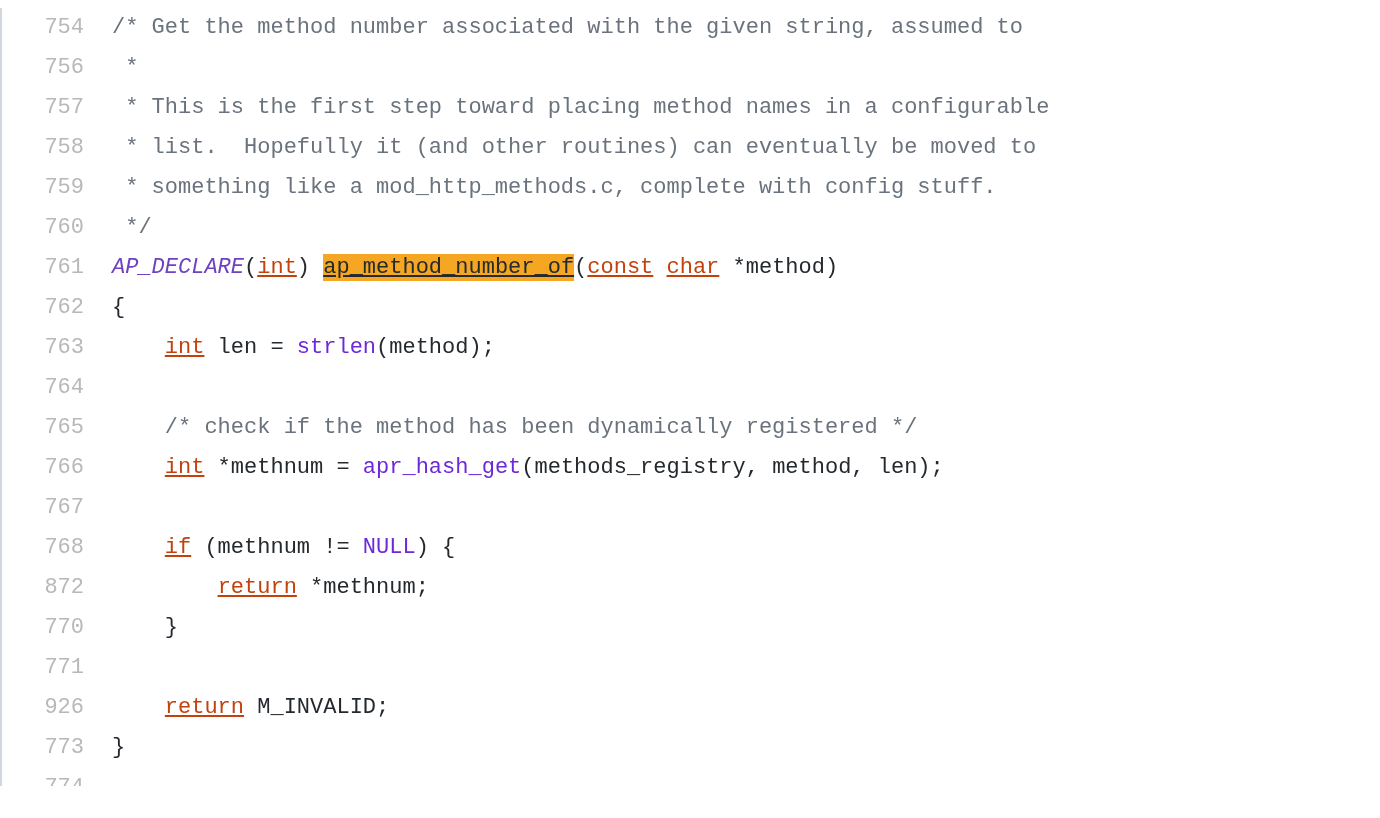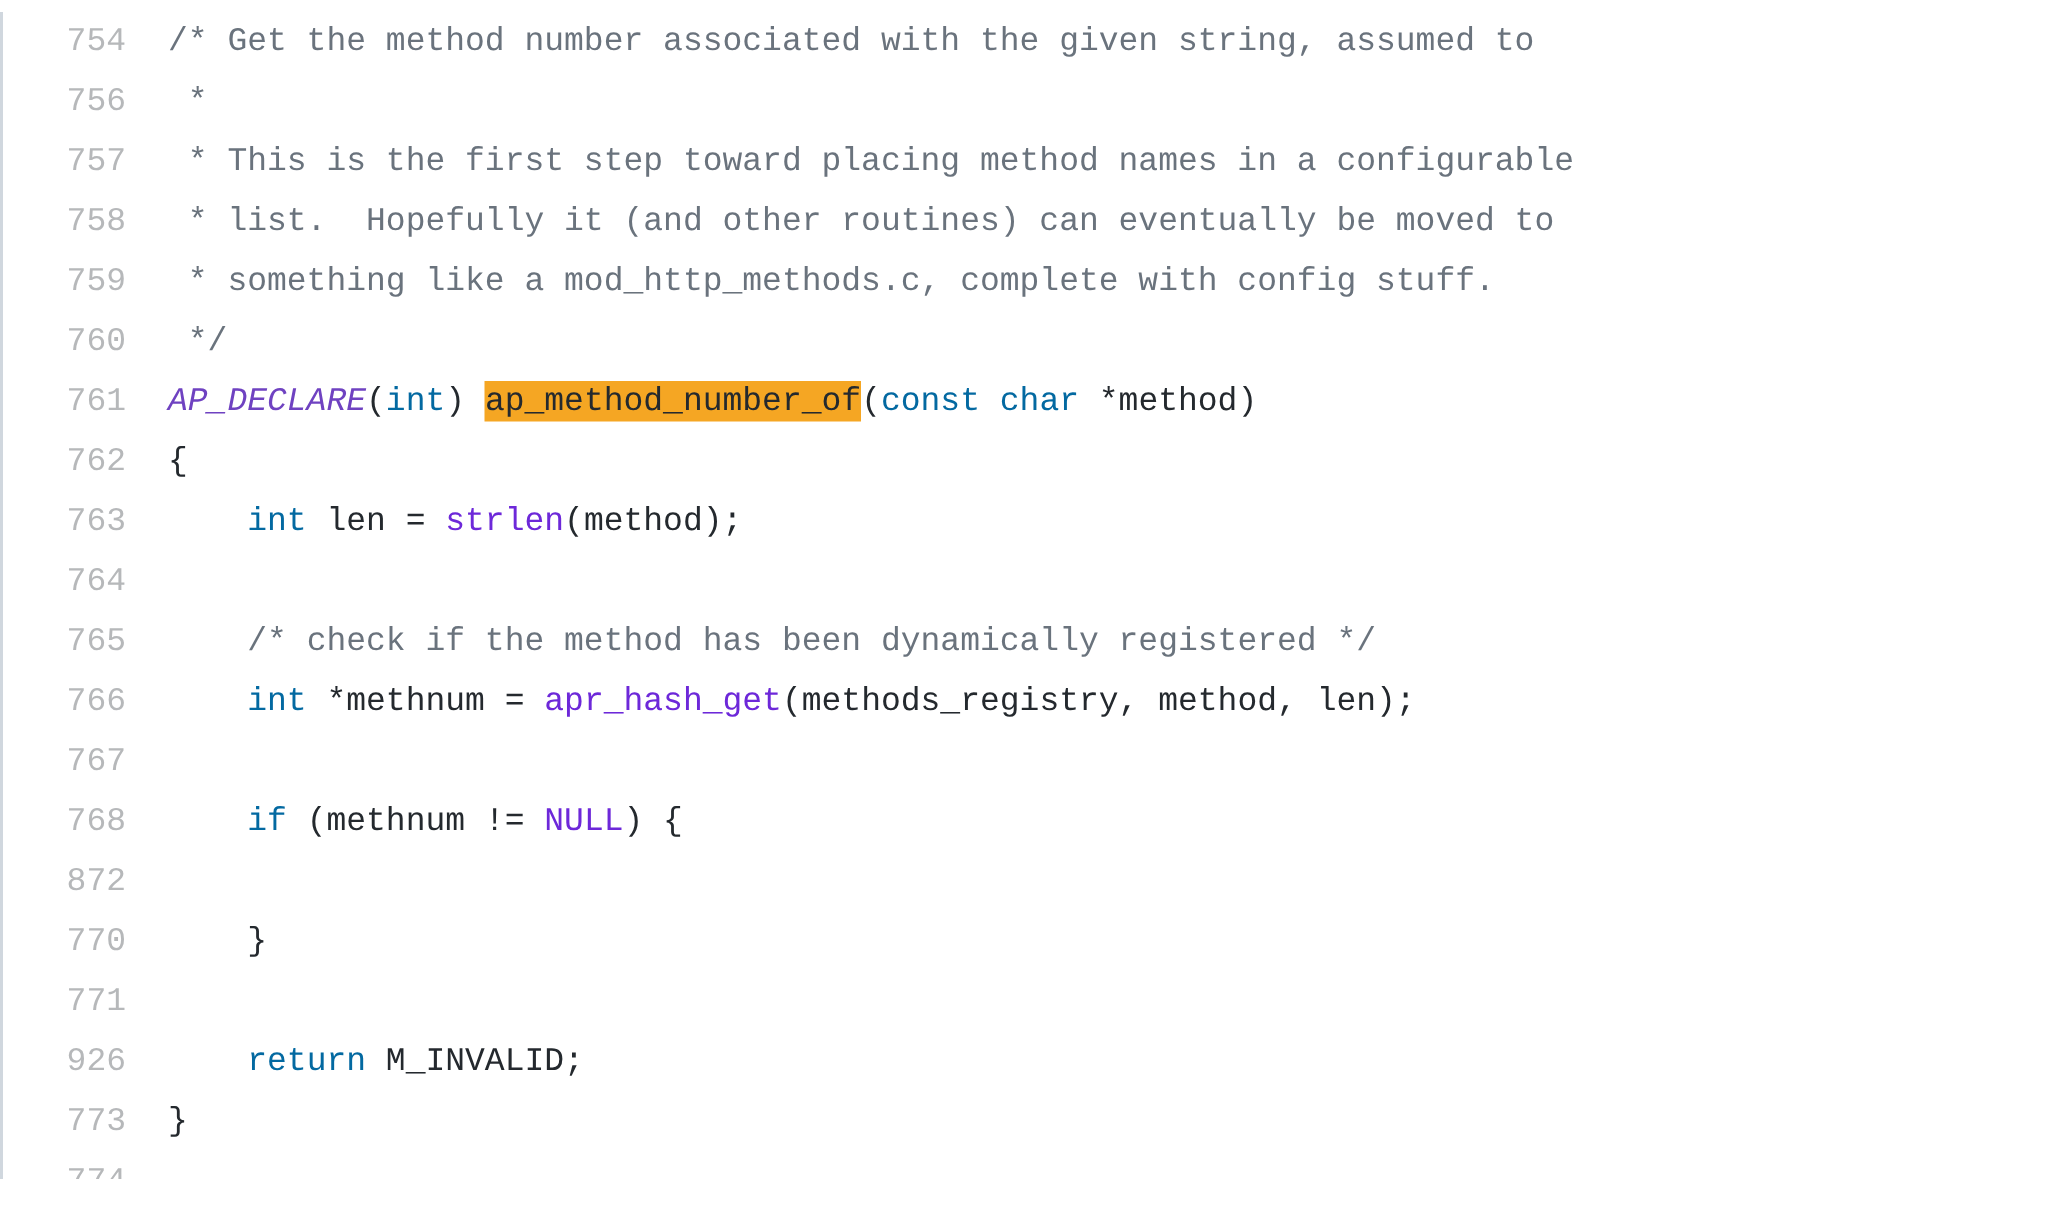--- a/index.html
+++ b/index.html
@@ -26,26 +26,27 @@
       padding-right: 28px;
       user-select: none;
       font-weight: 400;
     }
     .code-content {
       color: #24292e;
       font-weight: 400;
     }
     .comment { color: #6a737d; text-align: right; }
     .keyword-purple { color: #6f42c1; font-style: italic; }
-    .keyword-red { color: #0369a1; }
+    .keyword-red { color: #c2410c; text-decoration: underline; }
     .func-blue { color: #6d28d9; }
     .highlight {
       background-color: #f5a623;
       color: #24292e;
       padding: 1px 0;
+      text-decoration: underline;
     }
   </style>
 </head>
 <body>
 
 <div class="code-container">
   <div id="code-lines">
       <div class="code-line"><span class="line-number">754</span><span class="code-content"><span class="comment">/* Get the method number associated with the given string, assumed to</span></span></div>
       <div class="code-line"><span class="line-number">756</span><span class="code-content"><span class="comment"> *</span></span></div>
       <div class="code-line"><span class="line-number">757</span><span class="code-content"><span class="comment"> * This is the first step toward placing method names in a configurable</span></span></div>
@@ -53,20 +54,20 @@
       <div class="code-line"><span class="line-number">759</span><span class="code-content"><span class="comment"> * something like a mod_http_methods.c, complete with config stuff.</span></span></div>
       <div class="code-line"><span class="line-number">760</span><span class="code-content"><span class="comment"> */</span></span></div>
       <div class="code-line"><span class="line-number">761</span><span class="code-content"><span class="keyword-purple">AP_DECLARE</span><span>(</span><span class="keyword-red">int</span><span>) </span><span class="highlight">ap_method_number_of</span><span>(</span><span class="keyword-red">const</span><span> </span><span class="keyword-red">char</span><span> *method)</span></span></div>
       <div class="code-line"><span class="line-number">762</span><span class="code-content"><span>{</span></span></div>
       <div class="code-line"><span class="line-number">763</span><span class="code-content"><span>    </span><span class="keyword-red">int</span><span> len = </span><span class="func-blue">strlen</span><span>(method);</span></span></div>
       <div class="code-line"><span class="line-number">764</span><span class="code-content"><span></span></span></div>
       <div class="code-line"><span class="line-number">765</span><span class="code-content"><span>    </span><span class="comment">/* check if the method has been dynamically registered */</span></span></div>
       <div class="code-line"><span class="line-number">766</span><span class="code-content"><span>    </span><span class="keyword-red">int</span><span> *methnum = </span><span class="func-blue">apr_hash_get</span><span>(methods_registry, method, len);</span></span></div>
       <div class="code-line"><span class="line-number">767</span><span class="code-content"><span></span></span></div>
       <div class="code-line"><span class="line-number">768</span><span class="code-content"><span>    </span><span class="keyword-red">if</span><span> (methnum != </span><span class="func-blue">NULL</span><span>) {</span></span></div>
-      <div class="code-line"><span class="line-number">872</span></div>
+      <div class="code-line"><span class="line-number">872</span><span class="code-content"><span>        </span><span class="keyword-red">return</span><span> *methnum;</span></span></div>
       <div class="code-line"><span class="line-number">770</span><span class="code-content"><span>    }</span></span></div>
       <div class="code-line"><span class="line-number">771</span><span class="code-content"><span></span></span></div>
       <div class="code-line"><span class="line-number">926</span><span class="code-content"><span>    </span><span class="keyword-red">return</span><span> M_INVALID;</span></span></div>
       <div class="code-line"><span class="line-number">773</span><span class="code-content"><span>}</span></span></div>
       <div class="code-line" style="height: 18px; overflow: hidden;"><span class="line-number">774</span><span class="code-content"><span></span></span></div>
     </div>
 </div>
 
 </body></html>

